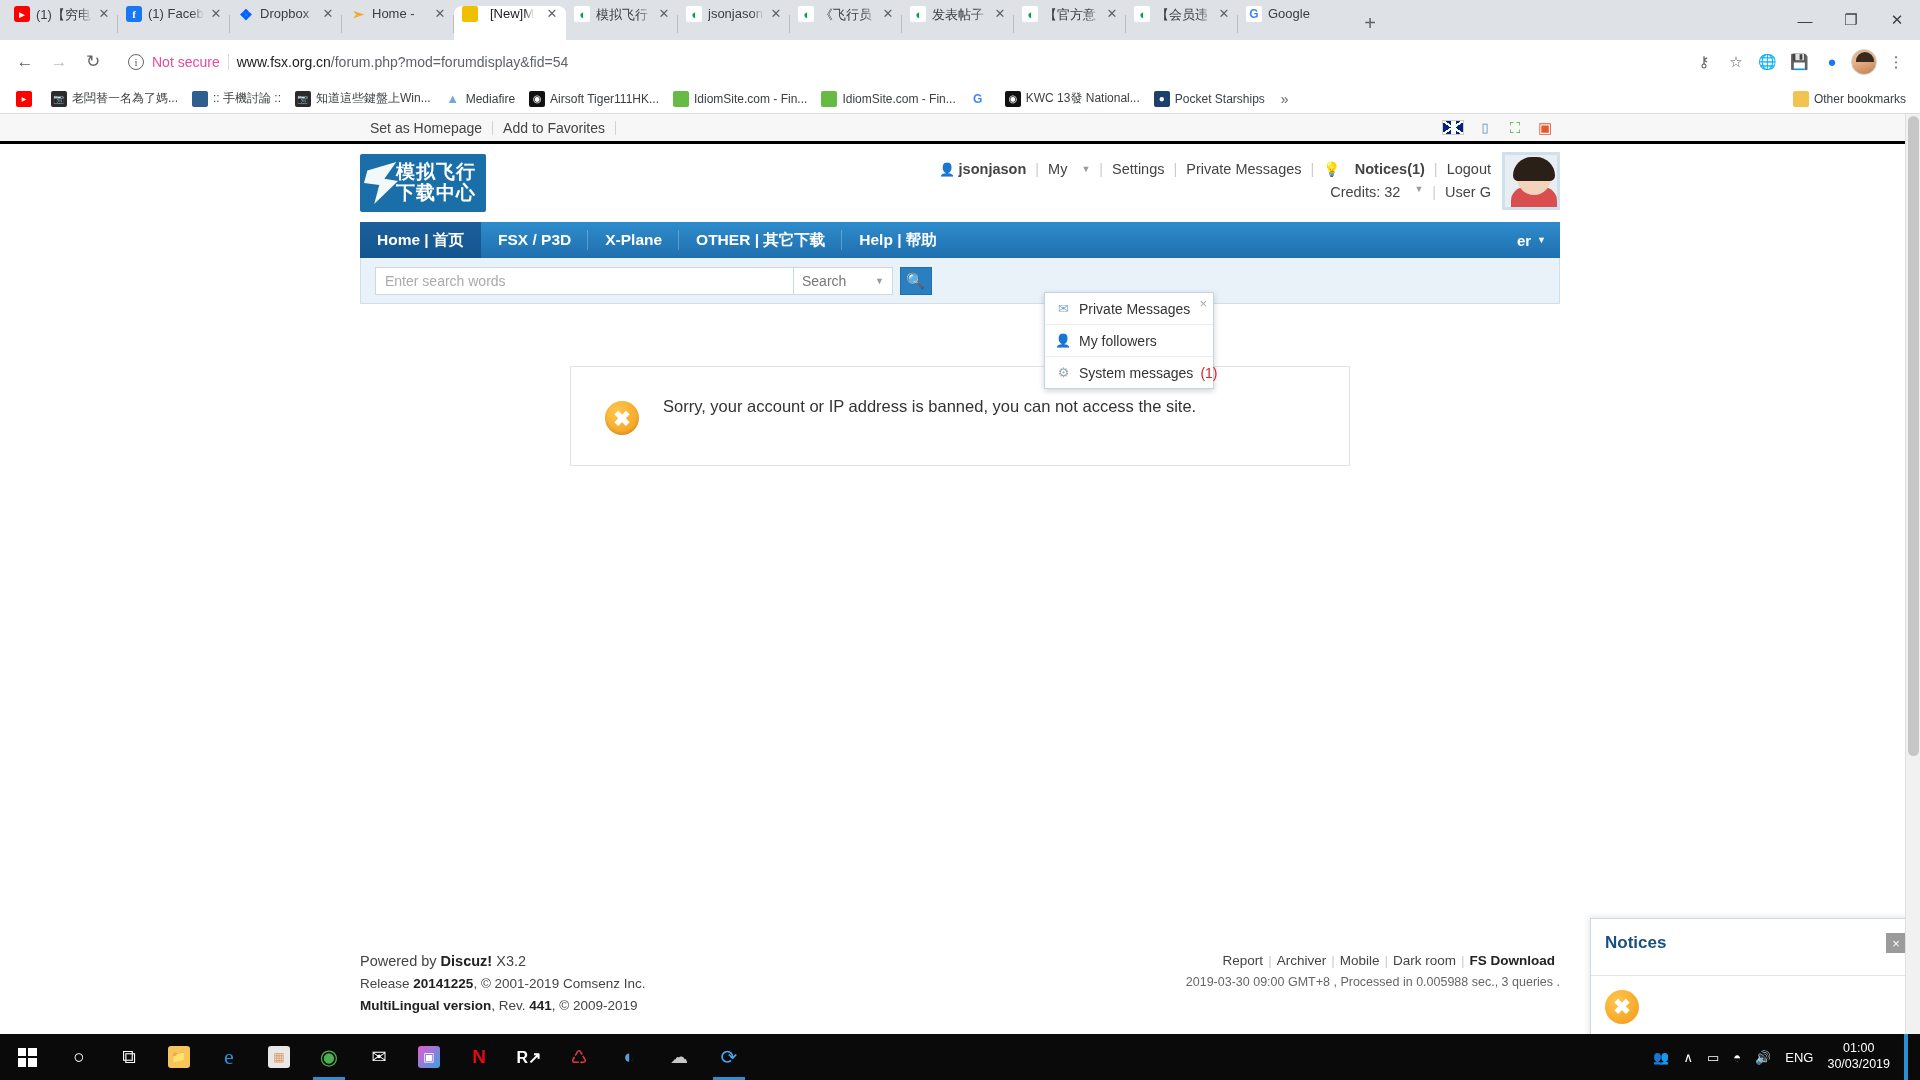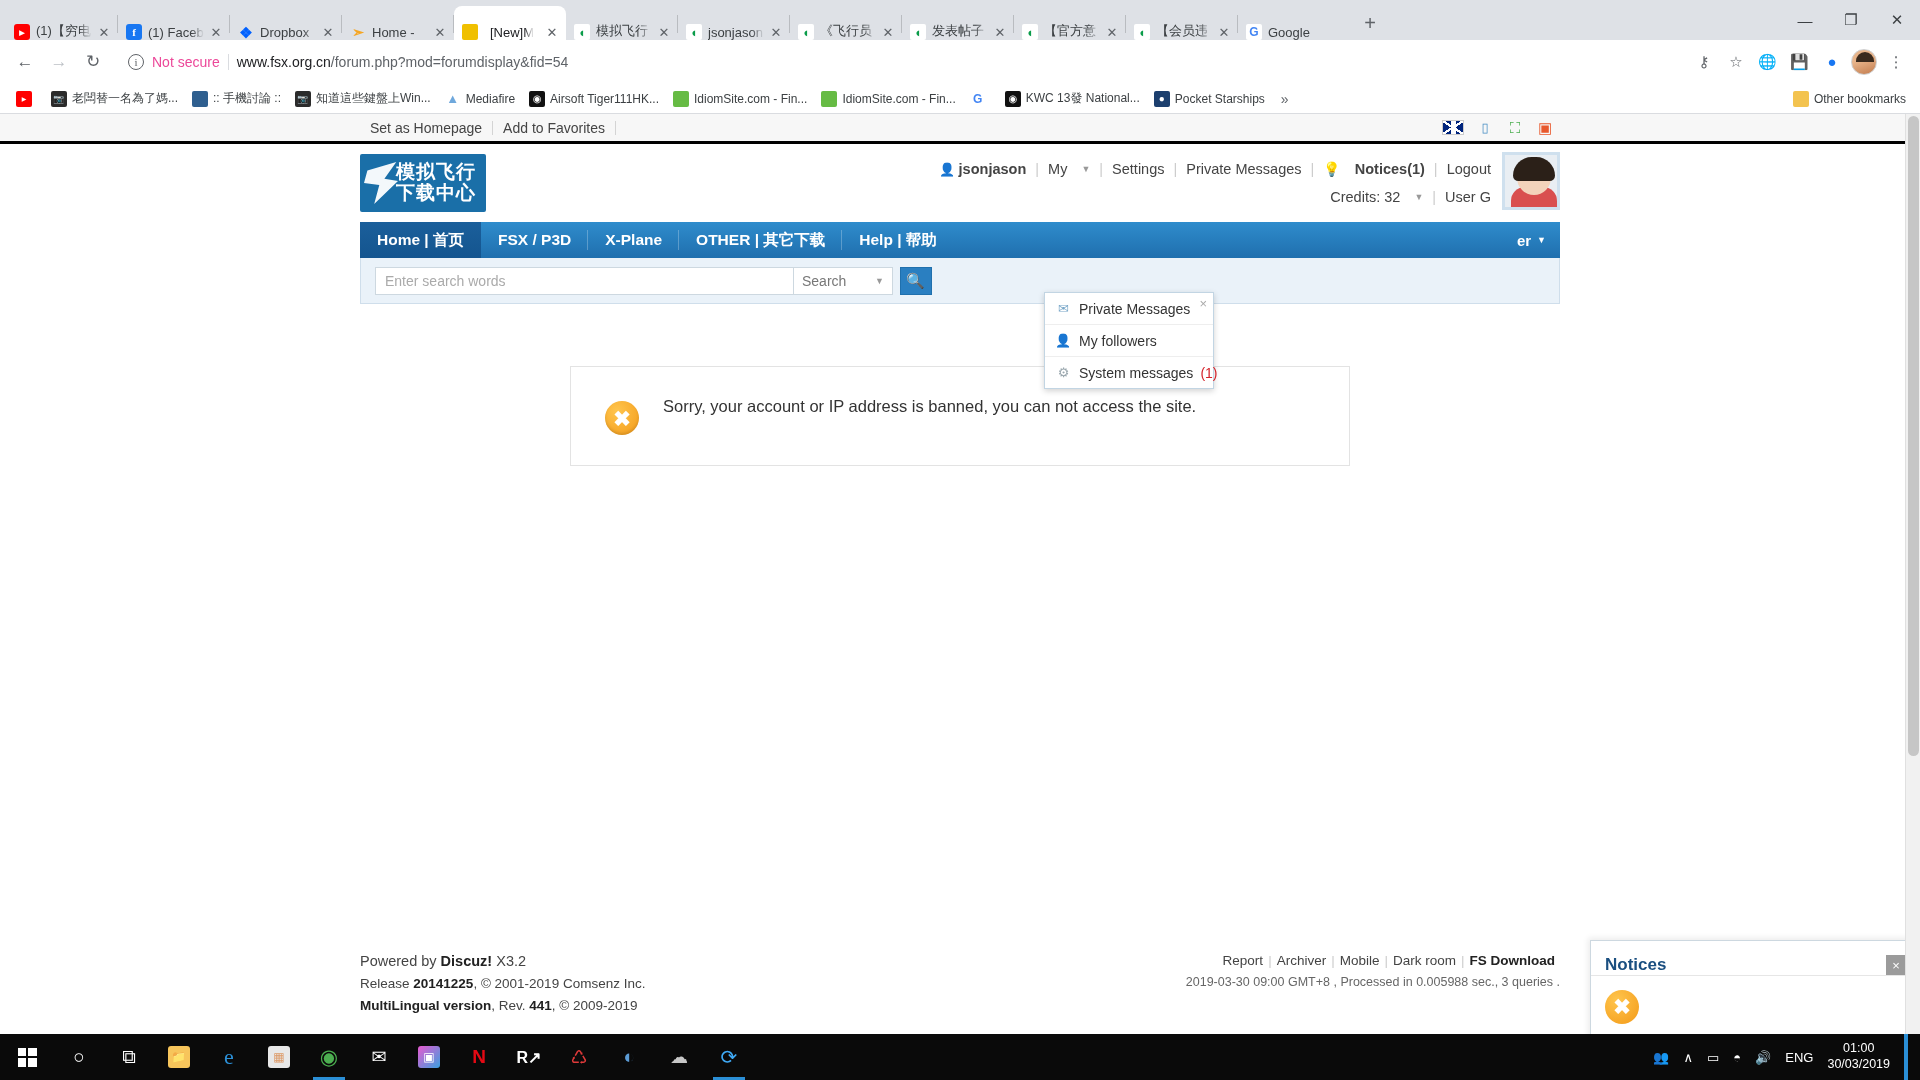--- a/index.html
+++ b/index.html
@@ -12,21 +12,21 @@
 
   
   .browser { width: 1920px; height: 1080px; position: relative; background:#fff; }
 
   .tabstrip {
     height: 40px; background: #dee1e6;
     display: flex; align-items: flex-end; padding-left: 6px;
     position: relative;
   }
   .tab {
-    height: 34px; width: 112px; display: flex; align-items: flex-end;
+    height: 34px; width: 112px; display: flex; align-items: flex-start;
     gap: 6px; padding: 0 8px; font-size: 13px; color: #3c4043;
     position: relative; border-radius: 8px 8px 0 0;
     flex: 0 0 112px;
   }
   .tab .tab-title {
     white-space: nowrap; overflow: hidden; flex: 1;
     -webkit-mask-image: linear-gradient(to right, #000 78%, transparent 100%);
     mask-image: linear-gradient(to right, #000 78%, transparent 100%);
   }
   .tab.active { background: #fff; color: #202124; gap: 12px; }
@@ -157,21 +157,21 @@
   }
   .logo .l1 { font-size: 19px; font-weight: bold; letter-spacing:1px; line-height:1.1;}
   .logo .l2 { font-size: 19px; font-weight: bold; letter-spacing:1px; line-height:1.1;}
 
   .userbar {
     position:absolute; right: 0; top: 12px; width: 730px;
     text-align: right; font-size: 14.5px; color: #444;
   }
   .userbar a { color:#444; text-decoration:none; }
   .userline1 { display:flex; justify-content:flex-end; align-items:center; gap:0; height:26px; padding-right: 62px;}
-  .userline2 { display:flex; justify-content:flex-end; align-items:center; gap:0; height:26px; padding-right: 62px; margin-top:2px;}
+  .userline2 { display:flex; justify-content:flex-end; align-items:flex-start; gap:0; height:26px; padding-right: 62px; margin-top:2px;}
   .userline1 > *, .userline2 > * { padding: 0 7px; }
   .sep-pipe { color: #ccc; padding: 0 2px !important; }
   .user-ico { color:#888; font-size:13px; padding-right:3px !important;}
   .uname { font-weight: bold; color:#1a4f80; padding-left:0 !important;}
   .caret { font-size: 9px; color:#999; }
   .bulb { color:#f5c518; font-size:14px; }
   .notices-link { font-weight: bold; color:#1a4f80; }
 
   .head-avatar {
     position:absolute; right: 0; top: 8px; width: 58px; height: 58px;
@@ -267,21 +267,21 @@
   .fr .pipe { color:#ccc; }
   .fr .fsd { font-weight:bold; color:#222; }
   .fr .r2 { font-size: 12.5px; color:#666; }
 
   
   .toast {
     position:absolute; right: 0; bottom: 0; width: 330px; background:#fff;
     border:1px solid #cdd8e0; border-right:none; border-bottom:none;
     box-shadow: -2px -2px 6px rgba(0,0,0,.08); padding: 10px 0 0 0;
   }
-  .toast-head { display:flex; align-items:center; padding: 4px 14px 0; border-bottom:1px solid #e6e6e6;}
+  .toast-head { display:flex; align-items:center; padding: 4px 14px 22px; border-bottom:1px solid #e6e6e6;}
   .toast-title { font-size: 17px; font-weight:bold; color:#1a4f80; }
   .toast-close {
     margin-left:auto; width: 20px; height: 20px; background:#9b9b9b; color:#fff;
     display:flex; align-items:center; justify-content:center; font-size: 13px;
   }
   .toast-body { display:flex; gap: 14px; padding: 14px 14px 10px; align-items:flex-start;}
   .toast-ico {
     width: 34px; height:34px; border-radius:50%; flex:0 0 34px;
     background: radial-gradient(circle at 35% 30%, #ffc54d, #f39a18);
     display:flex;align-items:center;justify-content:center;color:#fff;font-size:21px;font-weight:bold;

